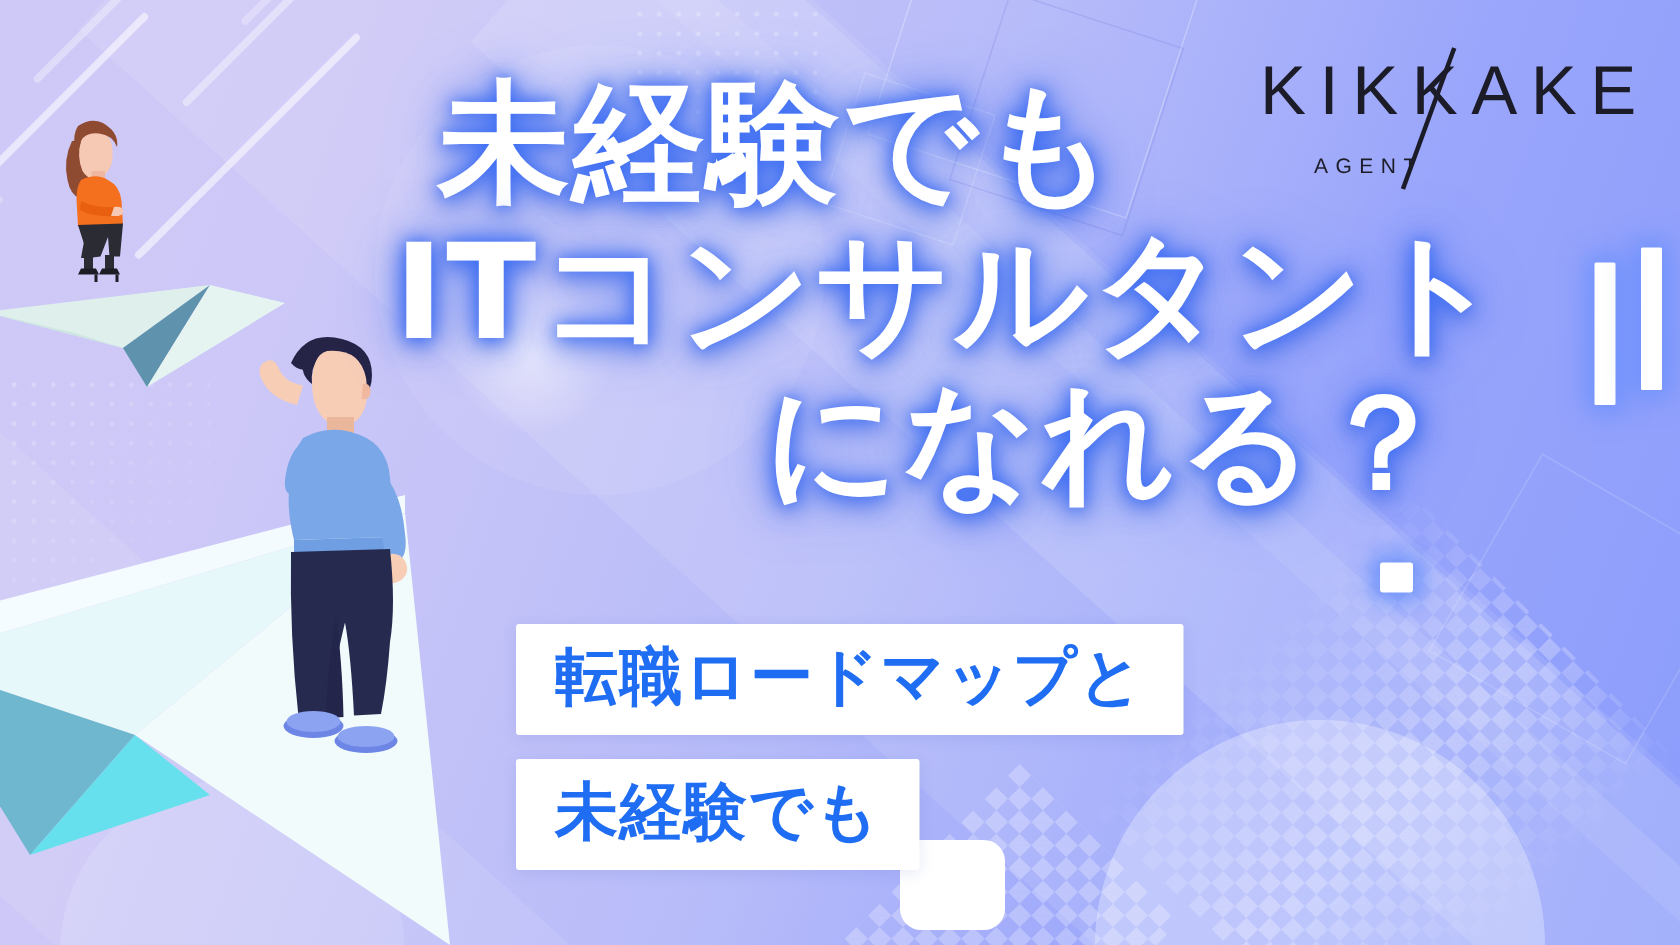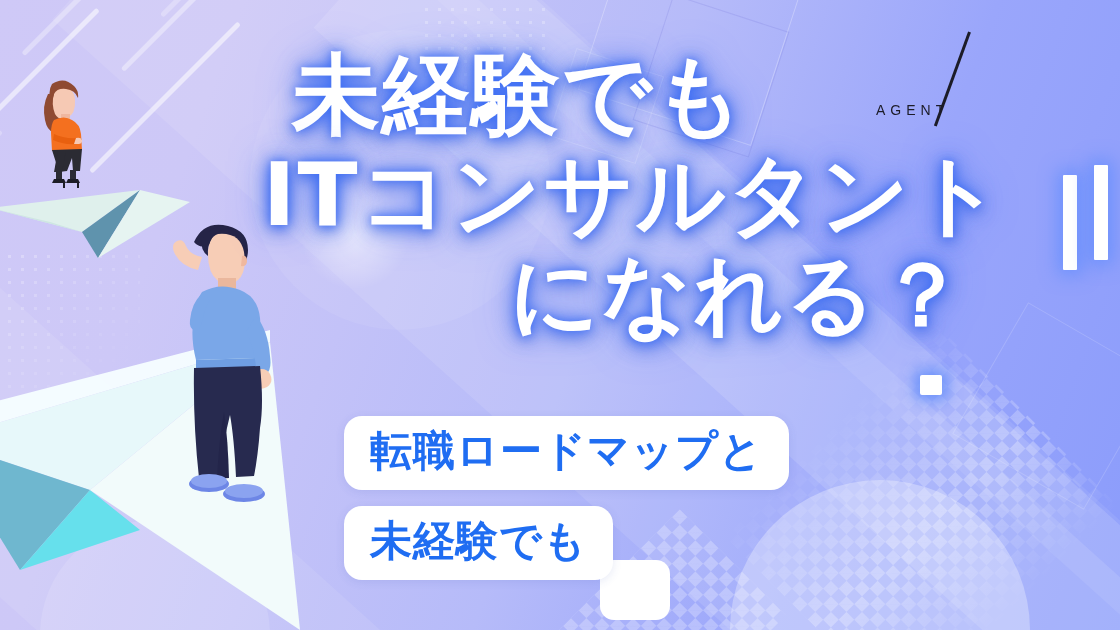--- a/index.html
+++ b/index.html
@@ -118,21 +118,21 @@
       0 0 38px rgba(60,110,245,.6),
       0 5px 16px rgba(40,80,210,.55);
   }
   .hl1{font-size:88px;padding-right:300px;}
   .hl2{font-size:88px;padding-right:42px;margin-top:6px;}
   .hl3{font-size:88px;padding-right:78px;margin-top:6px;padding-left:36px;}
 
   
   .badges{position:absolute;left:344px;top:416px;}
   .badge{
-    display:block;background:#fff;border-radius:18px;
+    display:block;background:#fff;border-radius:2px;
     color:#1f6df2;font-weight:700;
     font-family:"DejaVu Sans","Liberation Sans",sans-serif;
     font-size:42px;letter-spacing:1px;line-height:1;
     padding:14px 26px 18px 26px;margin-bottom:16px;
     width:max-content;
     box-shadow:0 2px 10px rgba(60,80,180,.12);
   }
 </style>
 </head>
 <body>
@@ -254,17 +254,18 @@
     <span class="hl-line hl2">ITコンサルタント</span>
     <span class="hl-line hl3">になれる？</span>
   </div>
 
   <div class="badges">
     <span class="badge">転職ロードマップと</span>
     <span class="badge">未経験でも</span>
   </div>
 
   <div class="logo">
+    <span class="logo-word">KIKKAKE</span>
     <span class="logo-slash"></span>
     <span class="logo-sub">AGENT</span>
   </div>
 
 </div>
 
 </body></html>

